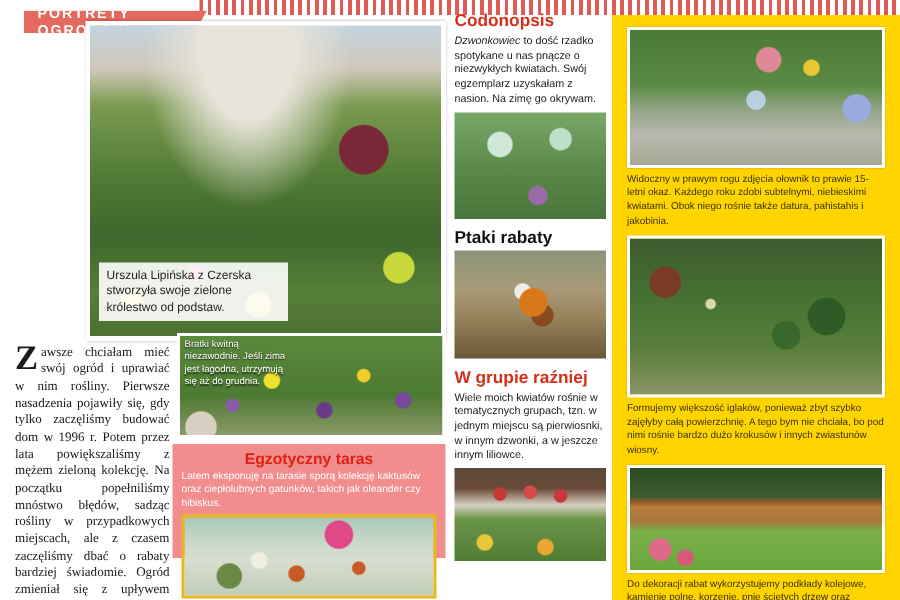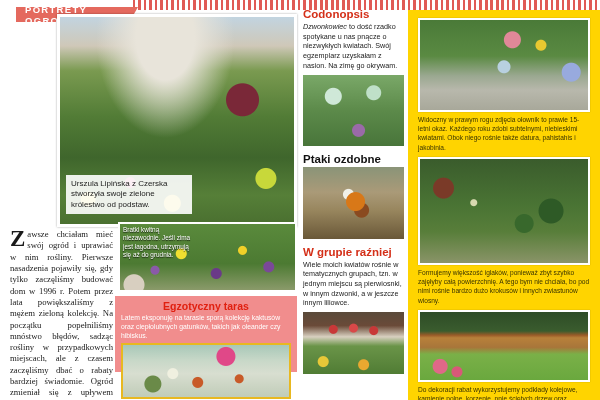--- a/index.html
+++ b/index.html
@@ -161,21 +161,21 @@
     <div class="exotic-h">Egzotyczny taras</div>
     <p class="exotic-t">Latem eksponuję na tarasie sporą kolekcję kaktusów oraz ciepłolubnych gatunków, takich jak oleander czy hibiskus.</p>
     <div class="ph-terrace exotic-ph"></div>
   </div>
 
   <div class="mid-col">
     <div class="mid-h red">Codonopsis</div>
     <p class="mid-t"><span class="it">Dzwonkowiec</span><span> to dość rzadko spotykane u nas pnącze o niezwykłych kwiatach. Swój egzemplarz uzyskałam z nasion. Na zimę go okrywam.</span></p>
     <div class="ph-codonopsis mid-ph mid-ph1"></div>
 
-    <div class="mid-h black">Ptaki ozdobne</div>
+    <div class="mid-h black">Ptaki rabaty</div>
     <div class="ph-duck mid-ph mid-ph2"></div>
 
     <div class="mid-h red">W grupie raźniej</div>
     <p class="mid-t">Wiele moich kwiatów rośnie w tematycznych grupach, tzn. w jednym miejscu są pierwiosnki, w innym dzwonki, a w jeszcze innym liliowce.</p>
     <div class="ph-balcony mid-ph mid-ph3"></div>
   </div>
 
   <div class="yellow-box">
     <div class="ph-woman y-ph y-ph1"></div>
     <div class="y-cap">Widoczny w prawym rogu zdjęcia ołownik to prawie 15-letni okaz. Każdego roku zdobi subtelnymi, niebieskimi kwiatami. Obok niego rośnie także datura, pahistahis i jakobinia.</div>

